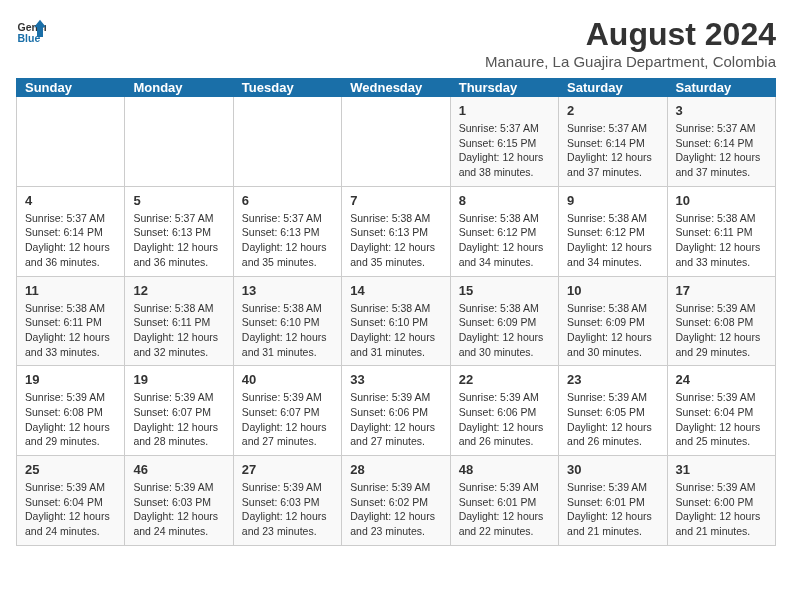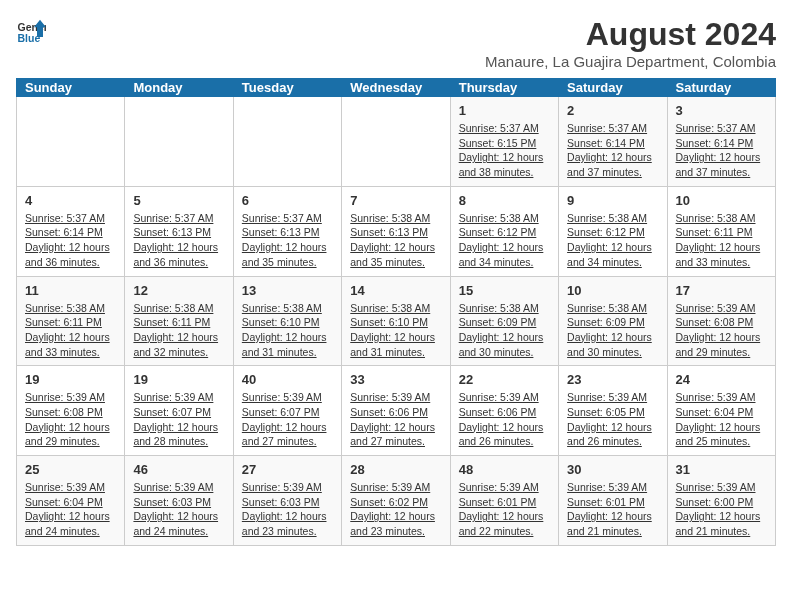--- a/index.html
+++ b/index.html
@@ -69,21 +69,20 @@
     .day-number {
       font-size: 13px;
       font-weight: bold;
       color: #333;
       margin-bottom: 3px;
     }
     .day-info {
       color: #333;
       line-height: 1.4;
       font-size: 10.5px;
-      text-decoration: underline;
     }
     .empty-cell {
       background: #fff !important;
     }
   </style>
 </head>
 <body>
 
 <div class="header-section">
   <div class="logo">

